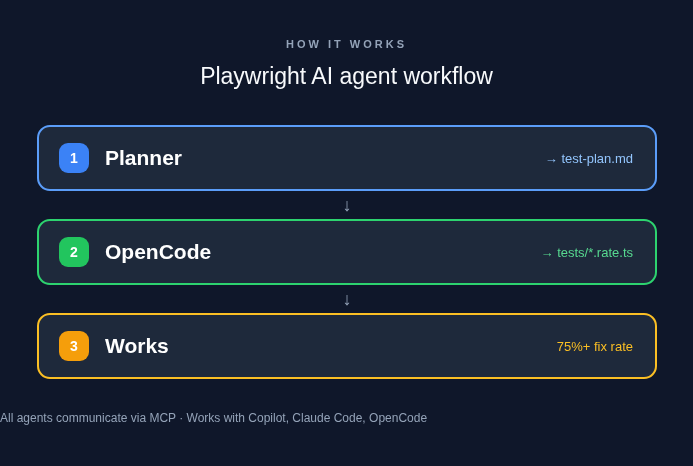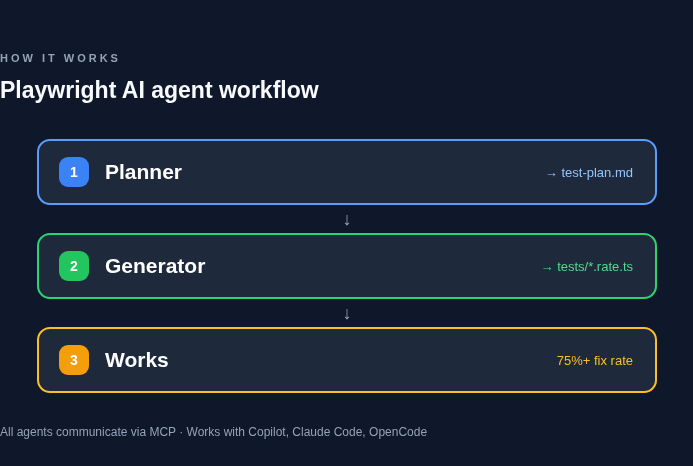--- a/index.html
+++ b/index.html
@@ -10,33 +10,33 @@
   }
   .stage {
     position: relative;
     width: 693px;
     height: 466px;
     background: #0f172a;
     overflow: hidden;
     margin: 0 auto;
   }
   .header {
-    padding-top: 52px;
-    text-align: left;
+    padding-top: 38px;
+    text-align: center;
   }
   .eyebrow {
     font-size: 11px;
     font-weight: bold;
     letter-spacing: 3px;
     color: #94a3b8;
   }
   .title {
     margin-top: 13px;
     font-size: 23px;
-    font-weight: bold;
+    font-weight: normal;
     color: #f8fafc;
   }
   .flow {
     margin: 35px 36px 0 37px;
   }
   .card {
     display: flex;
     align-items: center;
     height: 66px;
     background: #1e293b;
@@ -99,21 +99,21 @@
     <div class="card" style="--accent-border: #5b9df9; --accent-badge: #3b82f6; --accent-text: #93c5fd;">
       <div class="badge">1</div>
       <div class="card-title">Planner</div>
       <div class="card-output">→ test-plan.md</div>
     </div>
 
     <div class="connector">↓</div>
 
     <div class="card" style="--accent-border: #2dd36f; --accent-badge: #22c55e; --accent-text: #57d990;">
       <div class="badge">2</div>
-      <div class="card-title">Generator</div>
+      <div class="card-title">OpenCode</div>
       <div class="card-output">→ tests/*.rate.ts</div>
     </div>
 
     <div class="connector">↓</div>
 
     <div class="card" style="--accent-border: #fbbf24; --accent-badge: #f59e0b; --accent-text: #fbbf24;">
       <div class="badge">3</div>
       <div class="card-title">Works</div>
       <div class="card-output">75%+ fix rate</div>
     </div>

